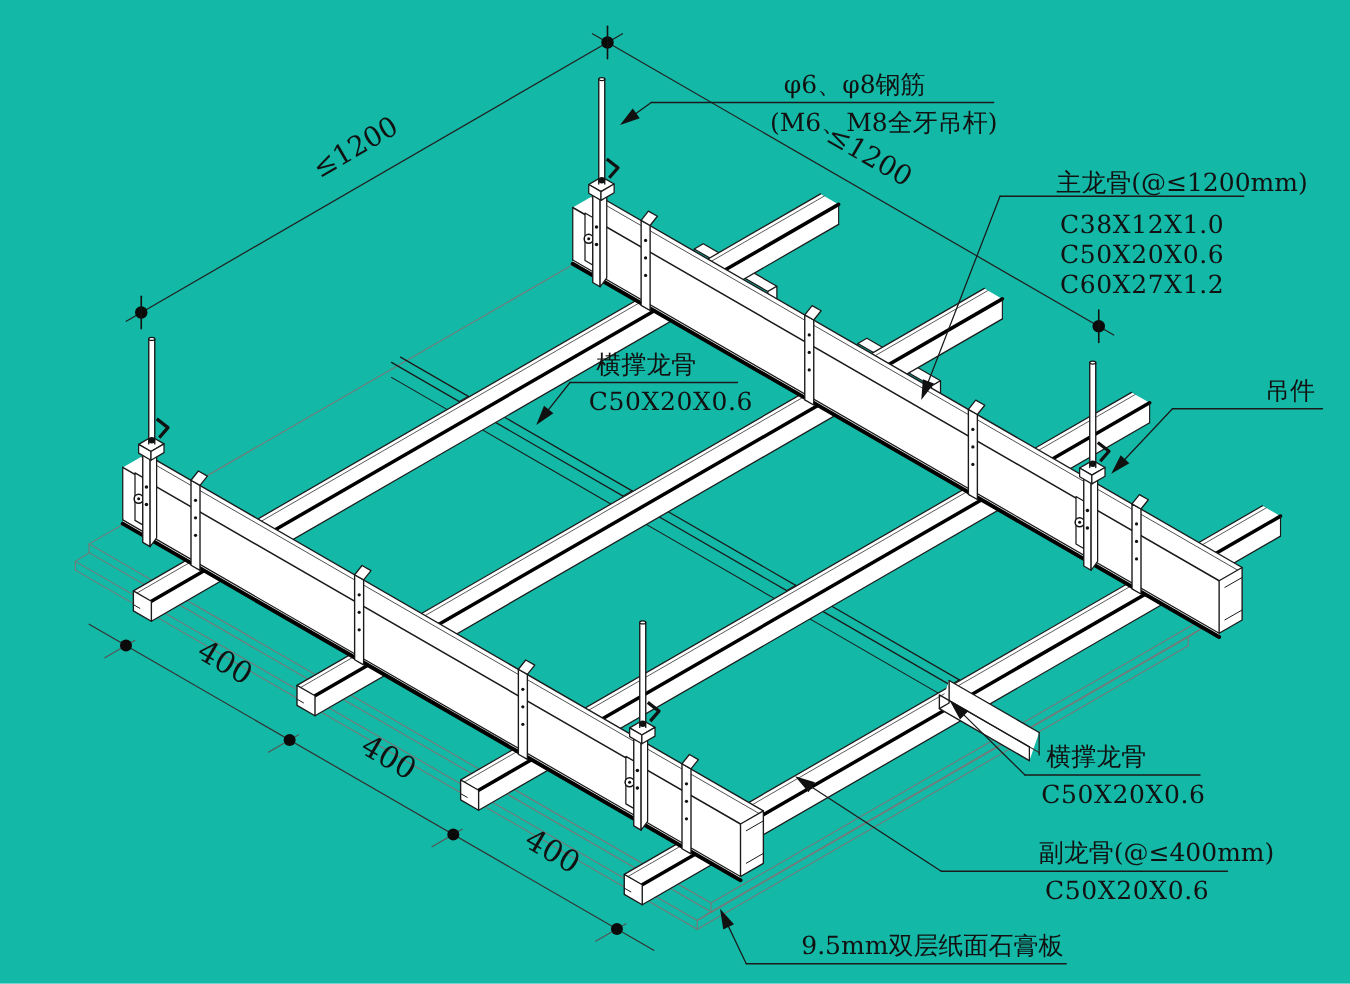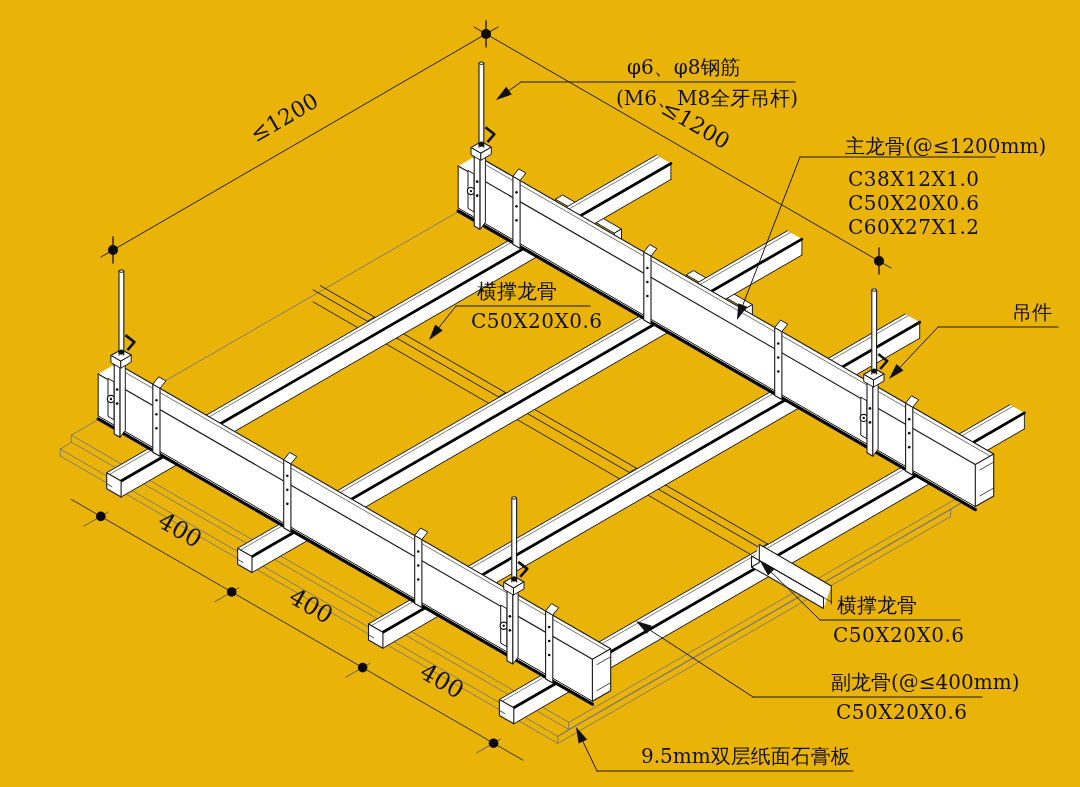--- a/index.html
+++ b/index.html
@@ -1,16 +1,16 @@
 <!DOCTYPE html>
 <html><head>
 <meta charset="utf-8">
 <style>
   html,body{margin:0;padding:0;background:#ffffff;}
-  #stage{width:1080px;height:787px;position:relative;background:#eab308;overflow:hidden;}
+  #stage{width:1080px;height:787px;position:relative;background:#14b8a6;overflow:hidden;}
   svg{display:block;}
   .cad{font-family:"DejaVu Serif","Liberation Serif",serif;fill:#111111;}
   .cn{font-size:20px;}
   .spec{font-size:20px;letter-spacing:0.5px;}
   .dim{font-size:22px;}
   .dim400{font-size:24px;}
 </style>
 </head>
 <body>
 

